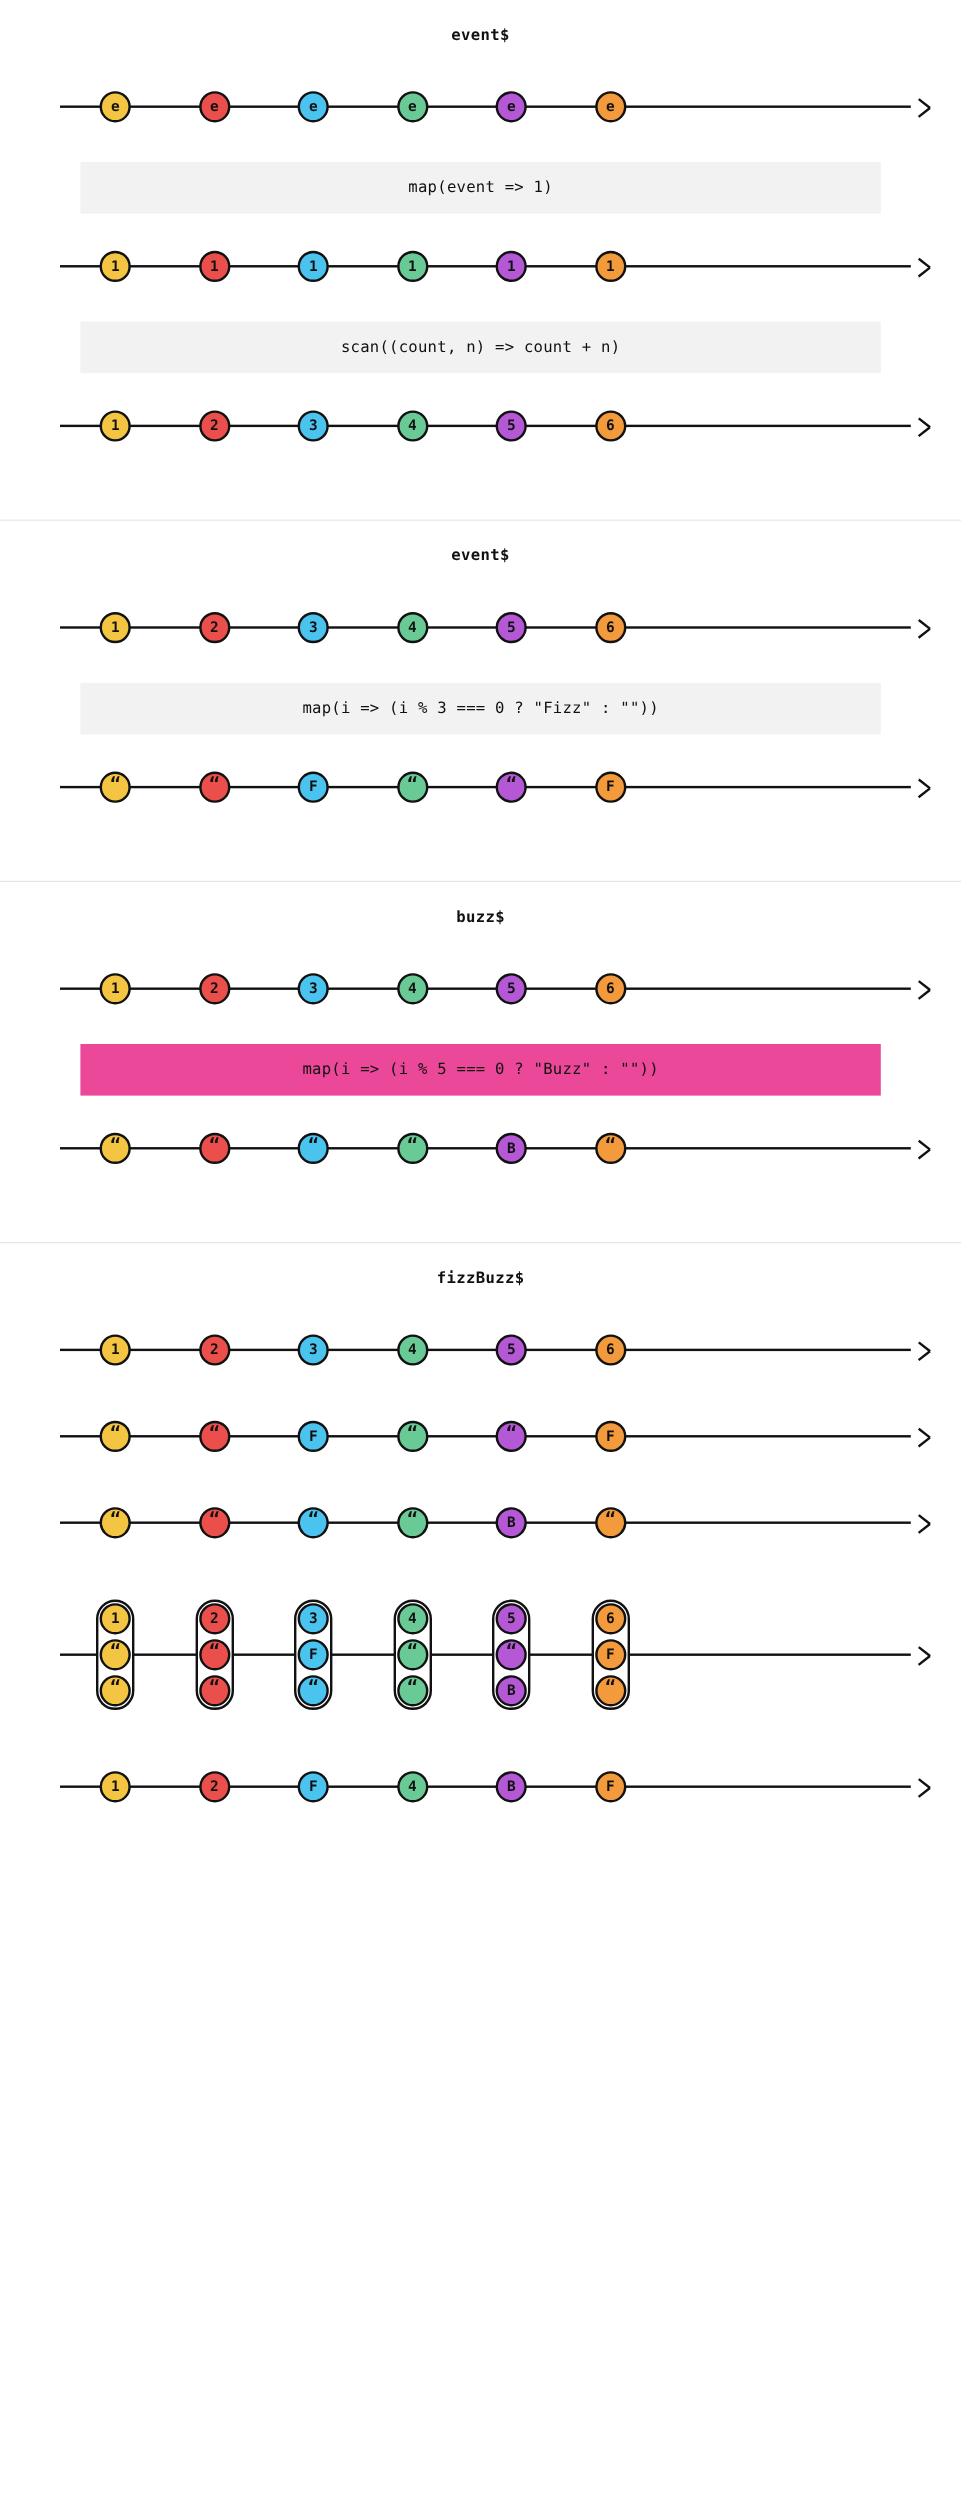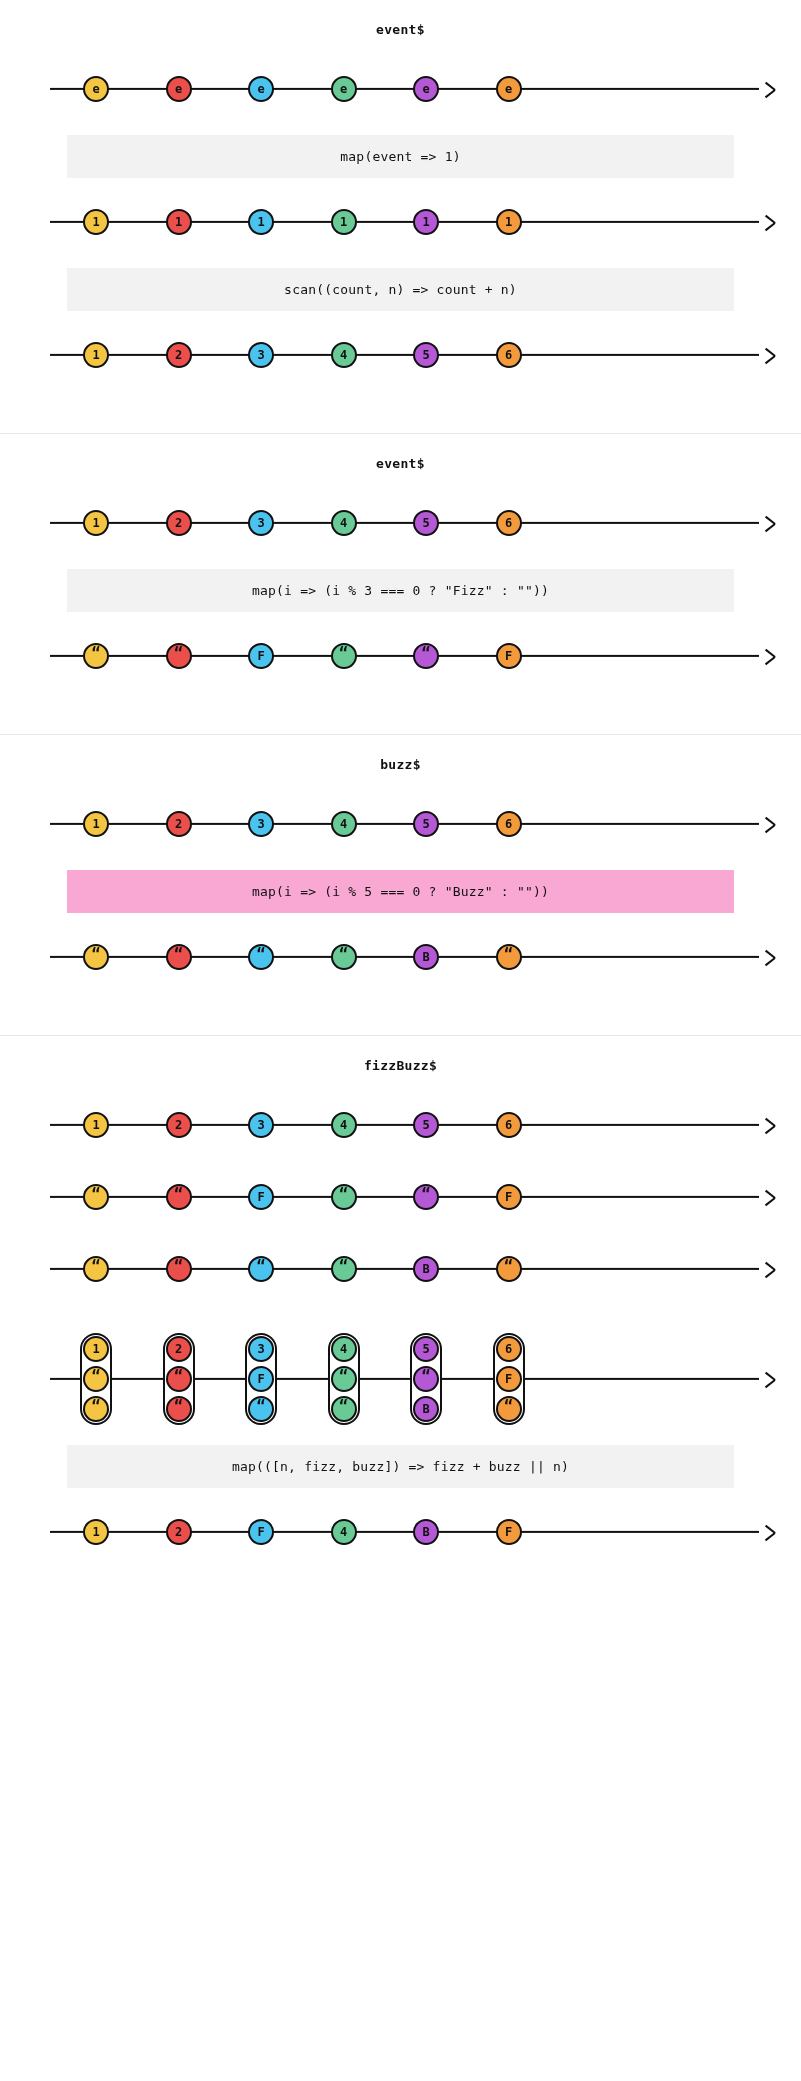--- a/index.html
+++ b/index.html
@@ -313,21 +313,21 @@
           <span class="glyph">4</span>
         </div>
         <div class="marble" style="background: rgb(181, 88, 214); border-color: rgb(17, 17, 17); left: 53.2%;">
           <span class="glyph">5</span>
         </div>
         <div class="marble" style="background: rgb(242, 154, 60); border-color: rgb(17, 17, 17); left: 63.5%;">
           <span class="glyph">6</span>
         </div>
       </div>
       <div style="height: 18px;"></div>
-      <div class="op-box" style="background: #f9a8d4; align-items: center;">
+      <div class="op-box" style="background: #ec4899; align-items: center;">
         <span>map(i =&gt; (i % 5 === 0 ? "Buzz" : ""))</span>
       </div>
       <div style="height: 16px;"></div>
       <div class="timeline">
         <div class="axis" style="background: rgb(17, 17, 17);"></div>
         <div class="arrow-head"></div>
         <div class="marble quote" style="background: rgb(244, 197, 66); border-color: rgb(17, 17, 17); left: 12%;">
           <span class="glyph">“</span>
         </div>
         <div class="marble quote" style="background: rgb(234, 79, 75); border-color: rgb(17, 17, 17); left: 22.3%;">
@@ -487,23 +487,20 @@
           </div>
           <div class="marble" style="background: rgb(242, 154, 60); border-color: rgb(17, 17, 17);">
             <span class="glyph">F</span>
           </div>
           <div class="marble quote" style="background: rgb(242, 154, 60); border-color: rgb(17, 17, 17);">
             <span class="glyph">“</span>
           </div>
         </div>
       </div>
       <div style="height: 18px;"></div>
-      <div class="op-box" style="background: rgb(242, 242, 242);">
-        <span>map(([n, fizz, buzz]) =&gt; fizz + buzz || n)</span>
-      </div>
       <div style="height: 16px;"></div>
       <div class="timeline">
         <div class="axis" style="background: rgb(17, 17, 17);"></div>
         <div class="arrow-head"></div>
         <div class="marble" style="background: rgb(244, 197, 66); border-color: rgb(17, 17, 17); left: 12%;">
           <span class="glyph">1</span>
         </div>
         <div class="marble" style="background: rgb(234, 79, 75); border-color: rgb(17, 17, 17); left: 22.3%;">
           <span class="glyph">2</span>
         </div>

